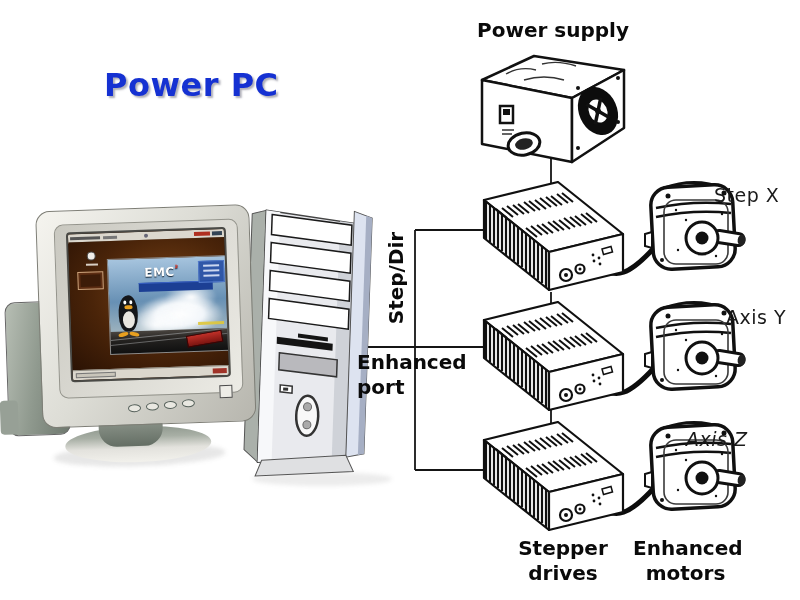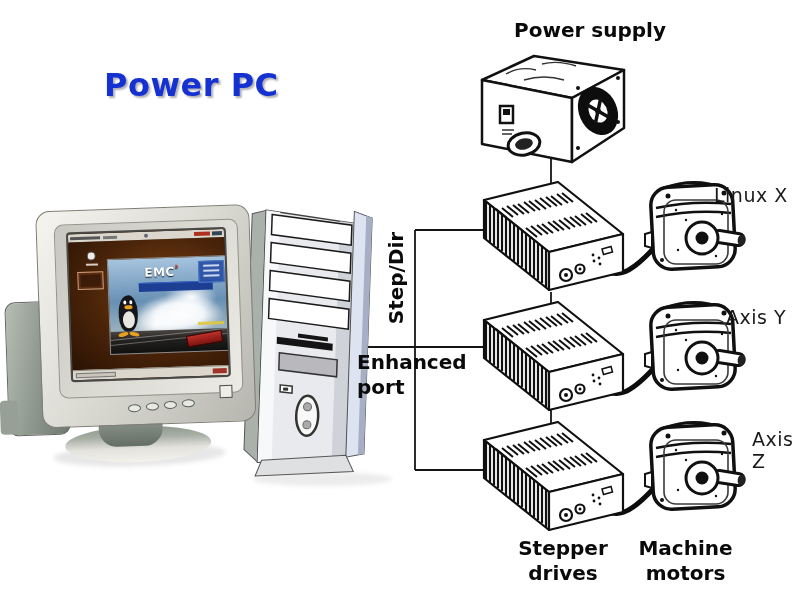--- a/index.html
+++ b/index.html
@@ -276,20 +276,20 @@
   <svg width="130" height="120" viewBox="0 0 130 120">
       <use href="#sym-motor"></use>
     </svg>
 </div>
 <div class="comp" style="left:628px;top:410px;width:130px;height:120px;">
   <svg width="130" height="120" viewBox="0 0 130 120">
       <use href="#sym-motor"></use>
     </svg>
 </div>
 
-<div class="lbl" style="left:472px;top:18px;width:162px;text-align:right;margin-left:32px;">Power supply</div>
+<div class="lbl" style="left:472px;top:18px;width:162px;text-align:center;">Power supply</div>
 <div class="lbl" style="left:346px;top:266px;width:100px;height:24px;text-align:center;transform:rotate(-90deg);">Step/Dir</div>
 <div class="lbl" style="left:357px;top:350px;width:95px;">Enhanced port</div>
 <div class="lbl" style="left:513px;top:536px;width:100px;text-align:center;">Stepper drives</div>
-<div class="lbl" style="left:633px;top:536px;width:105px;text-align:center;">Machine motors</div>
-<div class="axis-lbl" style="left:714px;top:184px;">Linux X</div>
+<div class="lbl" style="left:633px;top:536px;width:105px;text-align:center;">Enhanced motors</div>
+<div class="axis-lbl" style="left:714px;top:184px;">Step X</div>
 <div class="axis-lbl" style="left:714px;top:306px;margin-left:12px;">Axis Y</div>
-<div class="axis-lbl" style="left:752px;top:428px;">Axis Z</div>
+<div class="axis-lbl" style="left:686px;top:428px;font-style:italic;">Axis Z</div>
 
 </body></html>

